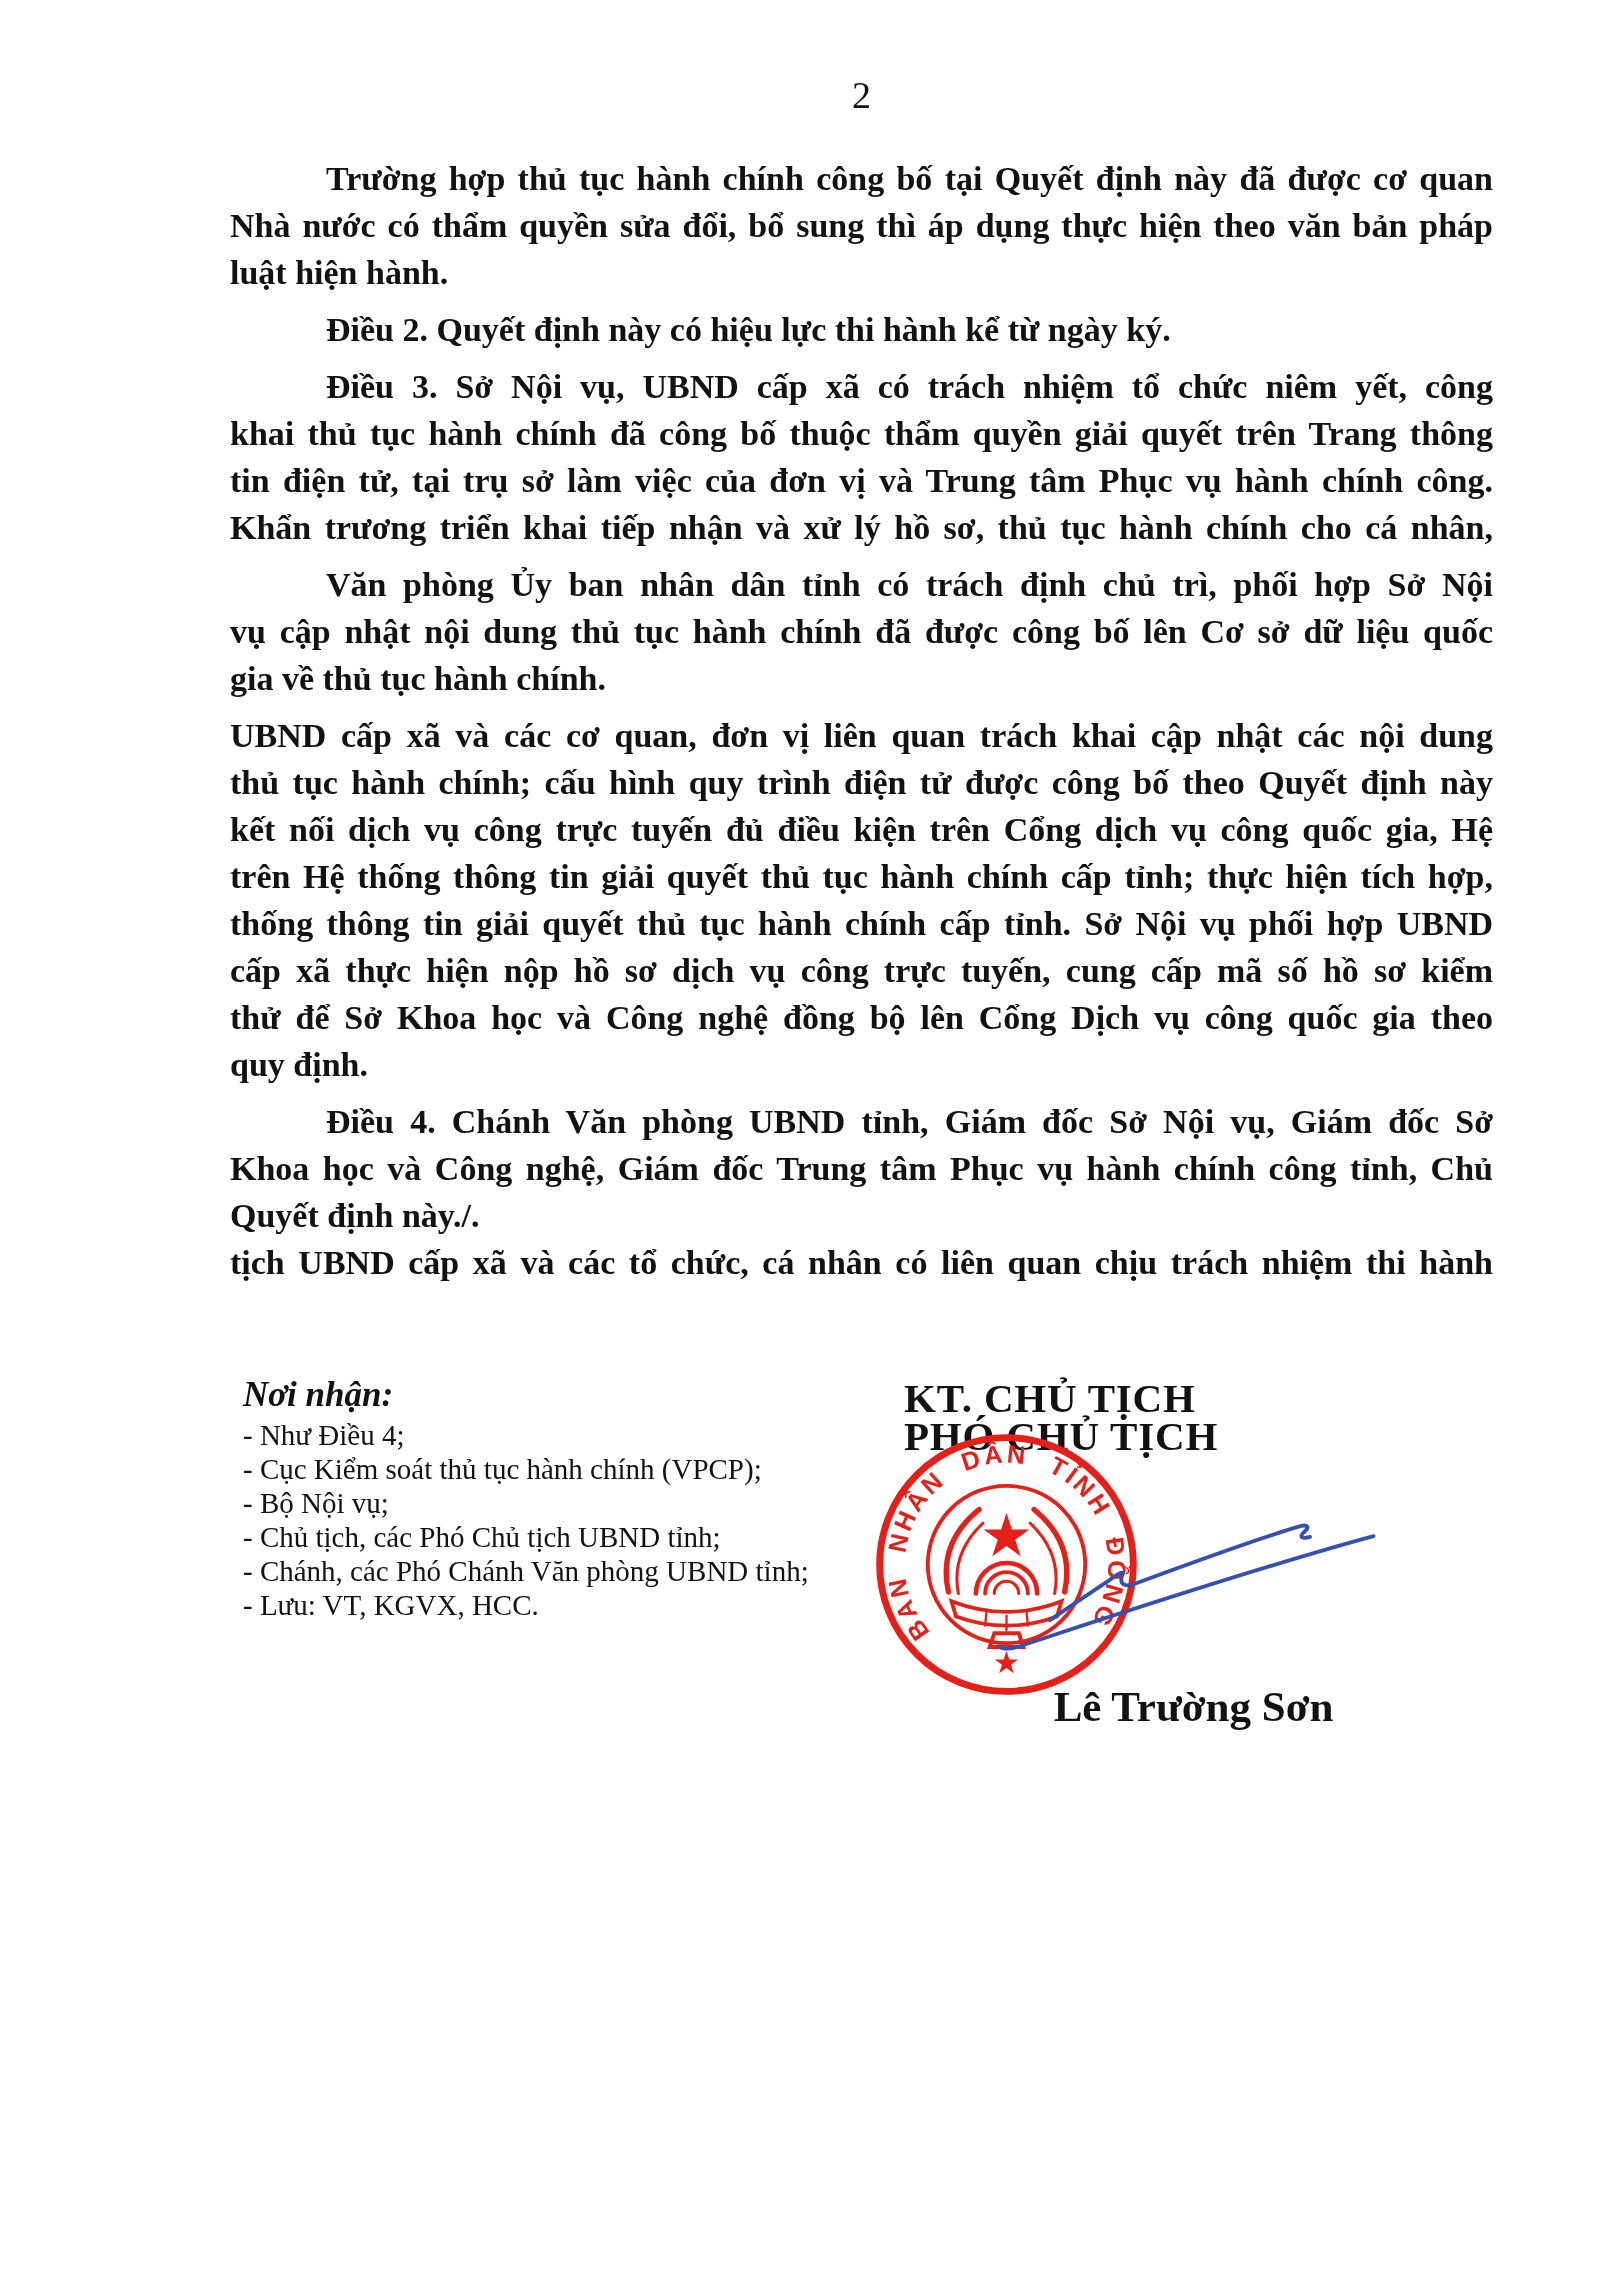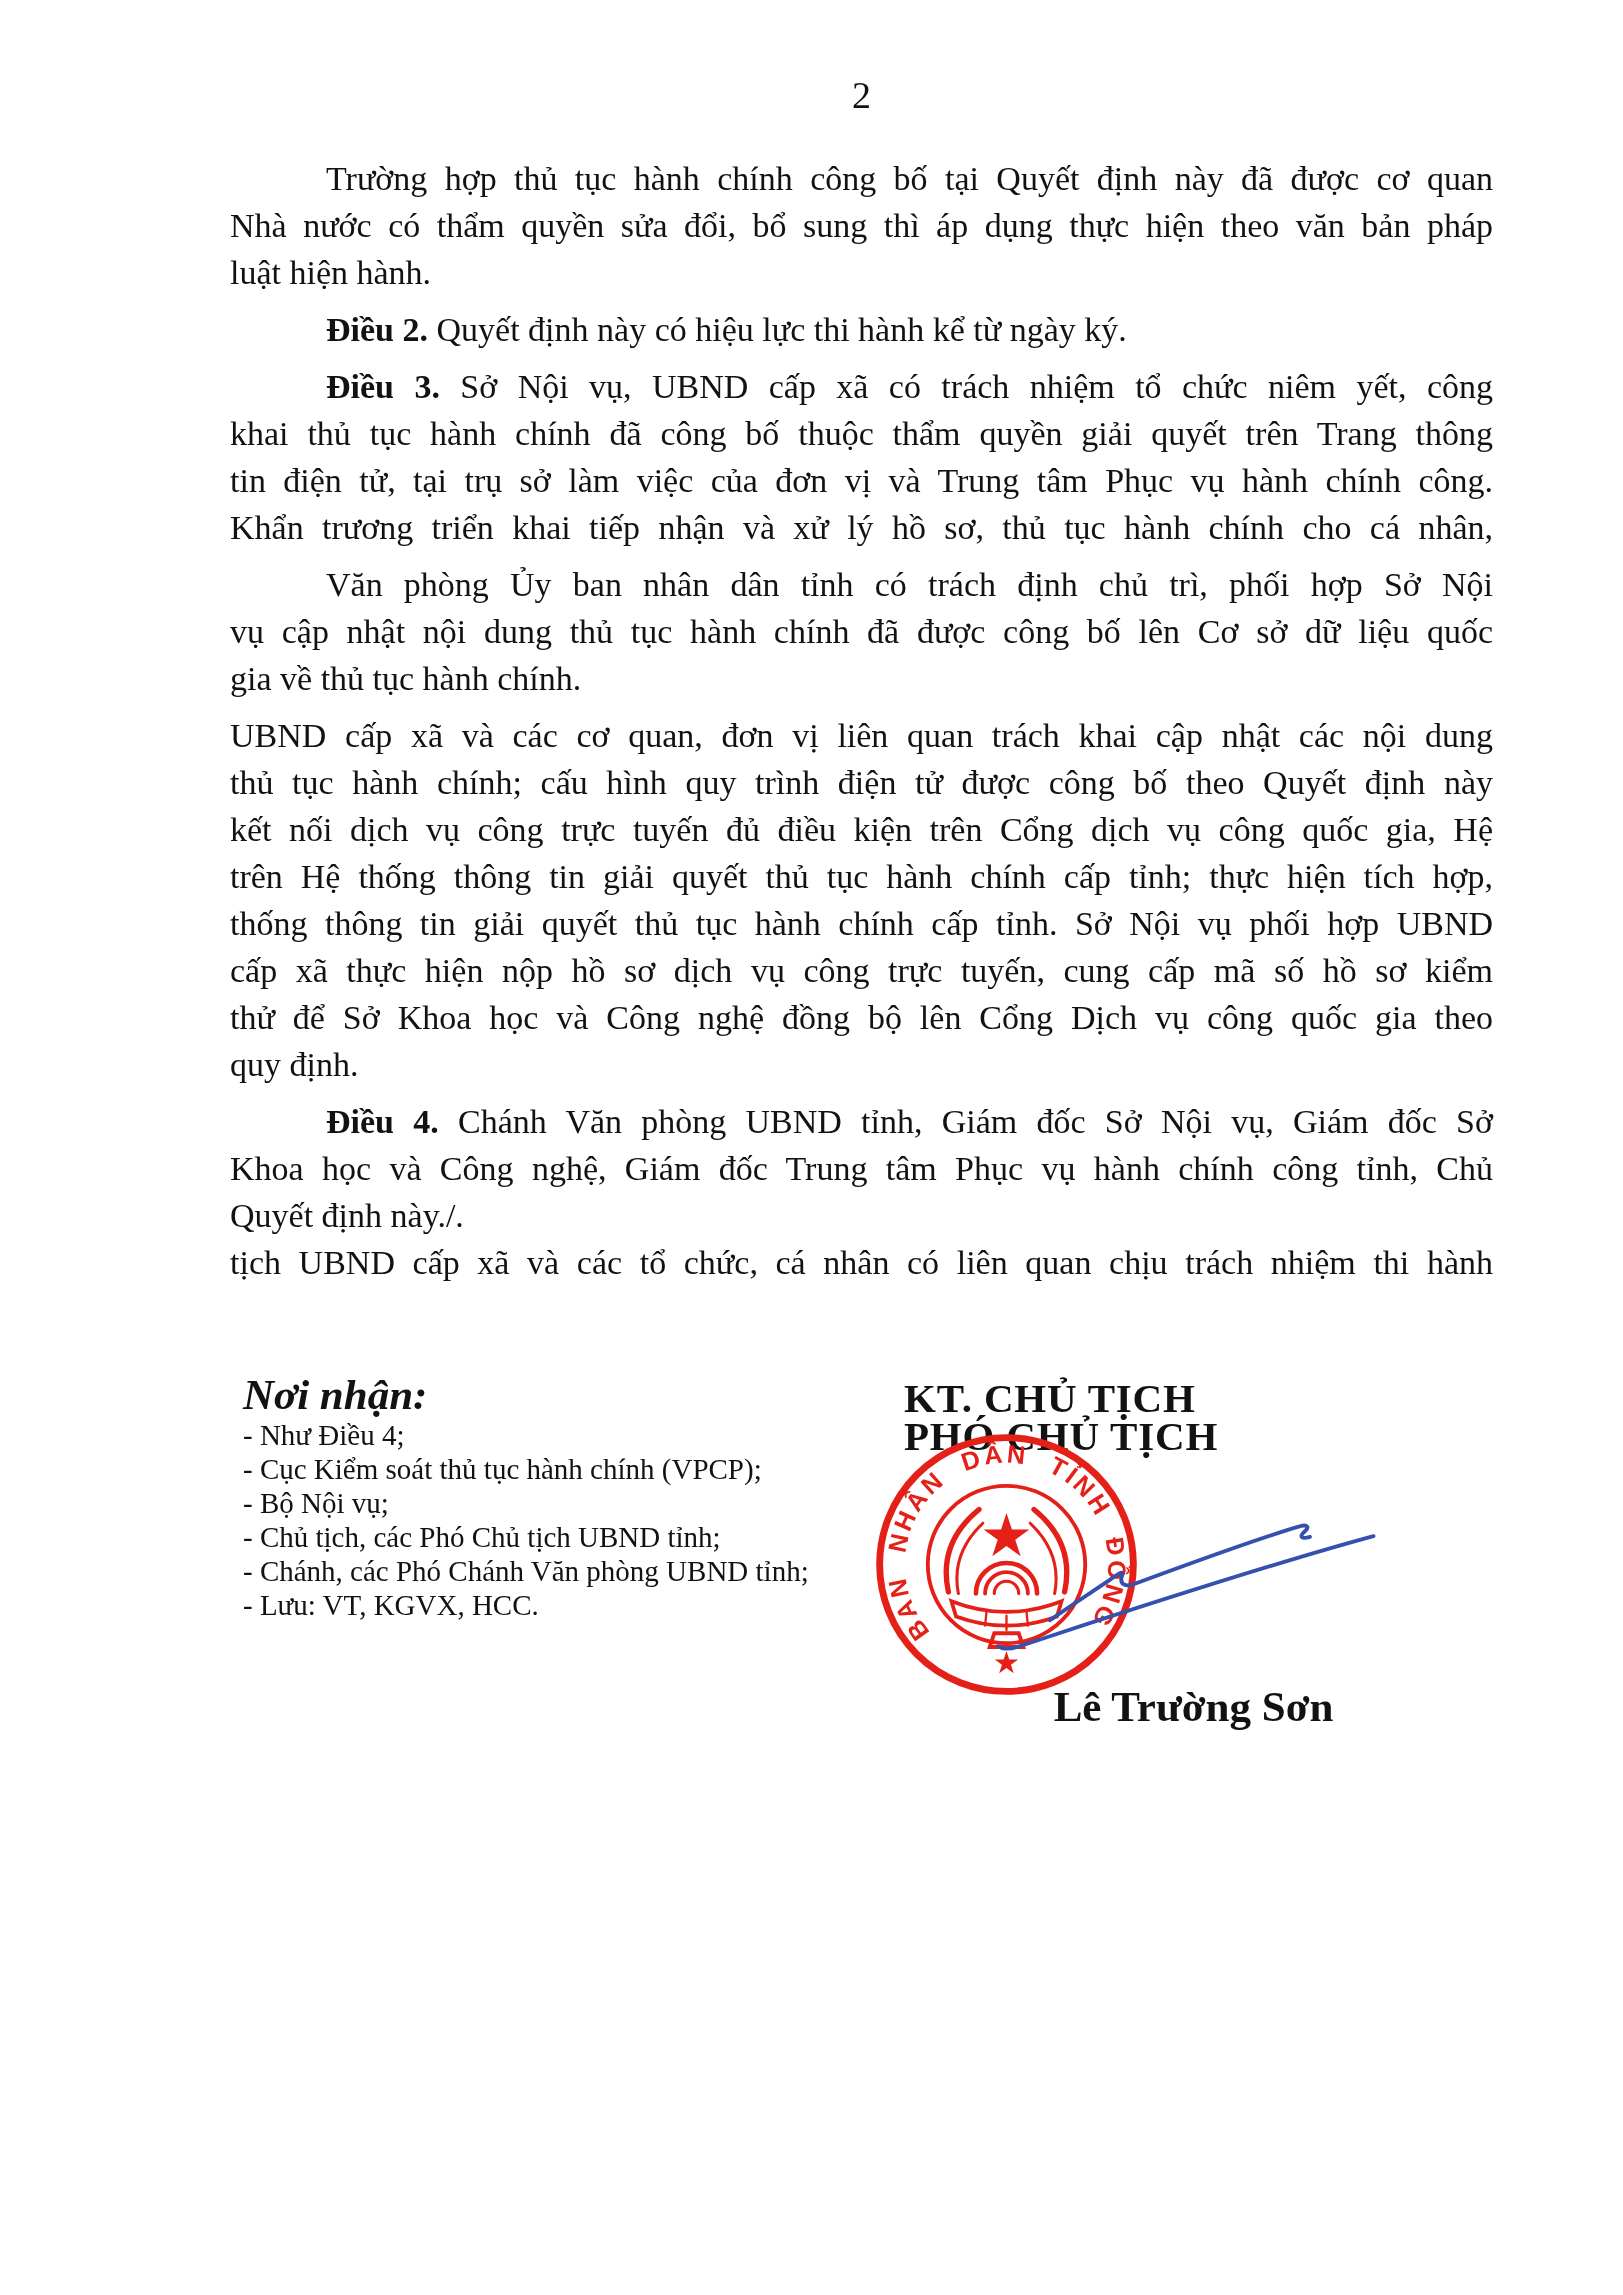--- a/index.html
+++ b/index.html
@@ -10,28 +10,28 @@
   }
   .page-number{
     position:absolute;left:230px;top:75px;width:1263px;
     text-align:center;font-size:38px;line-height:41px;
   }
   .doc-body{
     position:absolute;left:230px;top:155px;width:1263px;
     font-size:34px;line-height:47px;
   }
   .para{margin:0 0 10px 0;}
-  .line{text-align:left;}
+  .line{text-align:left;font-weight:bold;}
   .line.just{text-align:justify;text-align-last:justify;}
   .line.first{text-indent:96px;}
   .recipients{
     position:absolute;left:243px;top:1375px;width:582px;
   }
   .recipients-heading{
-    font-weight:bold;font-style:italic;font-size:43px;line-height:40px;margin-bottom:3.1px;
+    font-weight:bold;font-style:italic;font-size:35px;line-height:40px;margin-bottom:3.1px;
   }
   .rcpt{font-size:29px;line-height:34px;}
   .sign-titles{
     position:absolute;left:904px;top:1379px;width:474px;text-align:left;
     font-weight:bold;font-size:41px;line-height:38px;letter-spacing:0.8px;
   }
   .signer-name{
     position:absolute;left:1002px;top:1683px;width:383px;text-align:center;
     font-weight:bold;font-size:43px;line-height:47px;
   }

